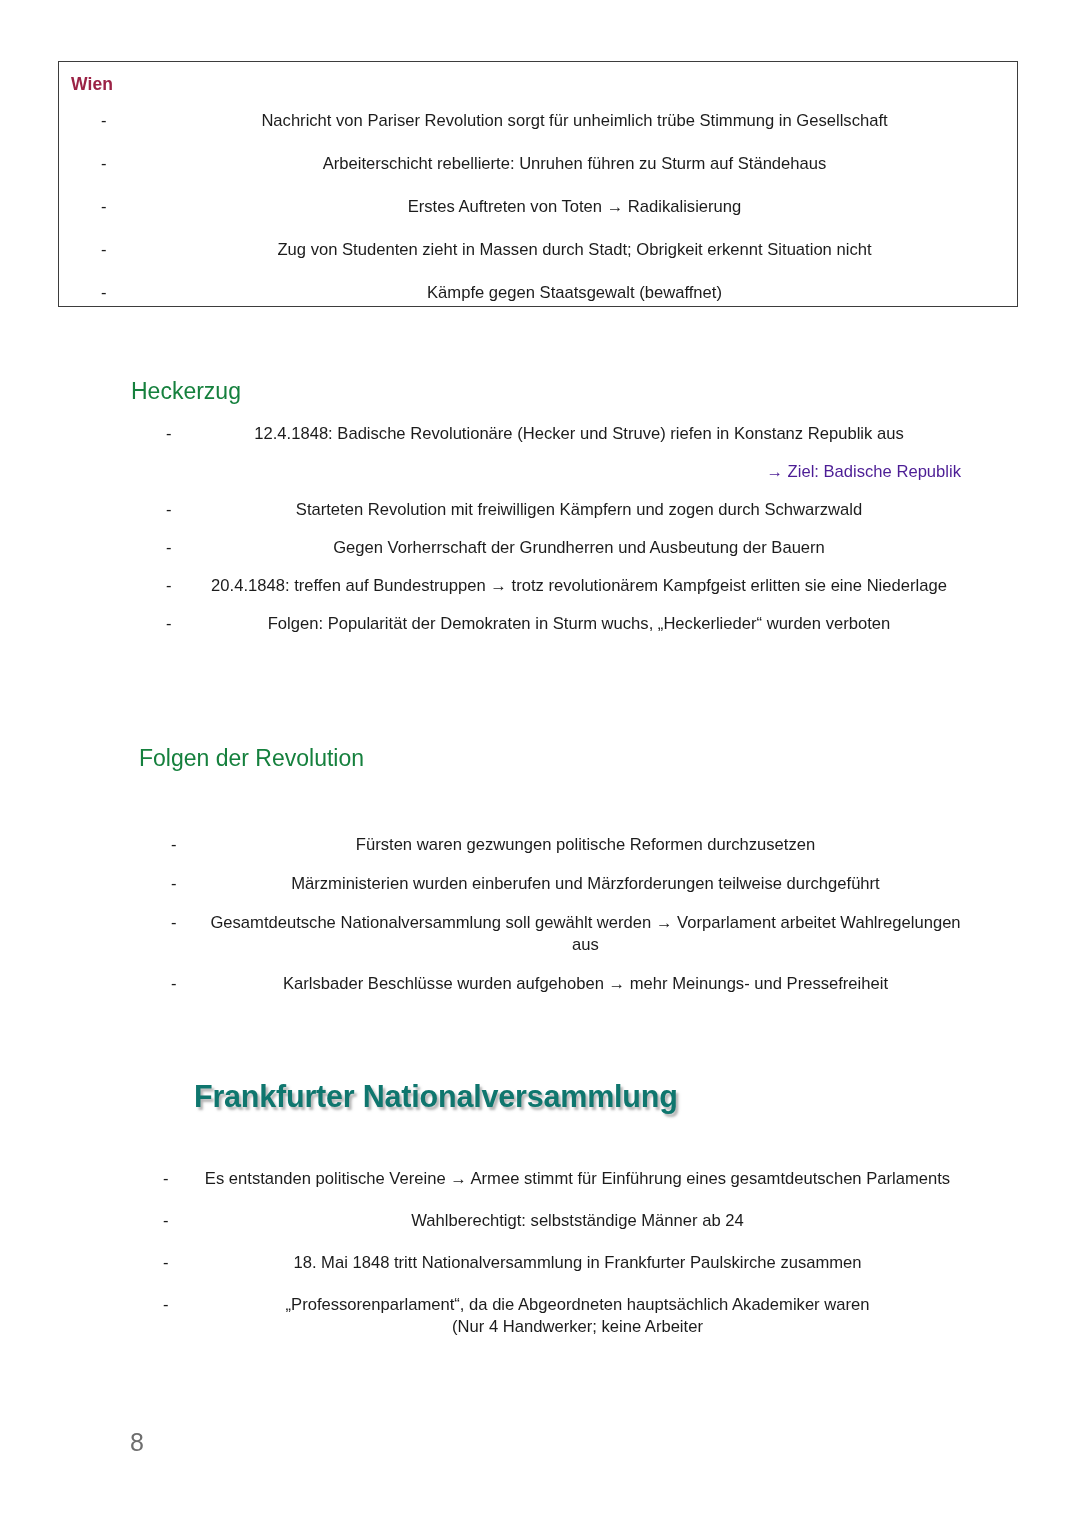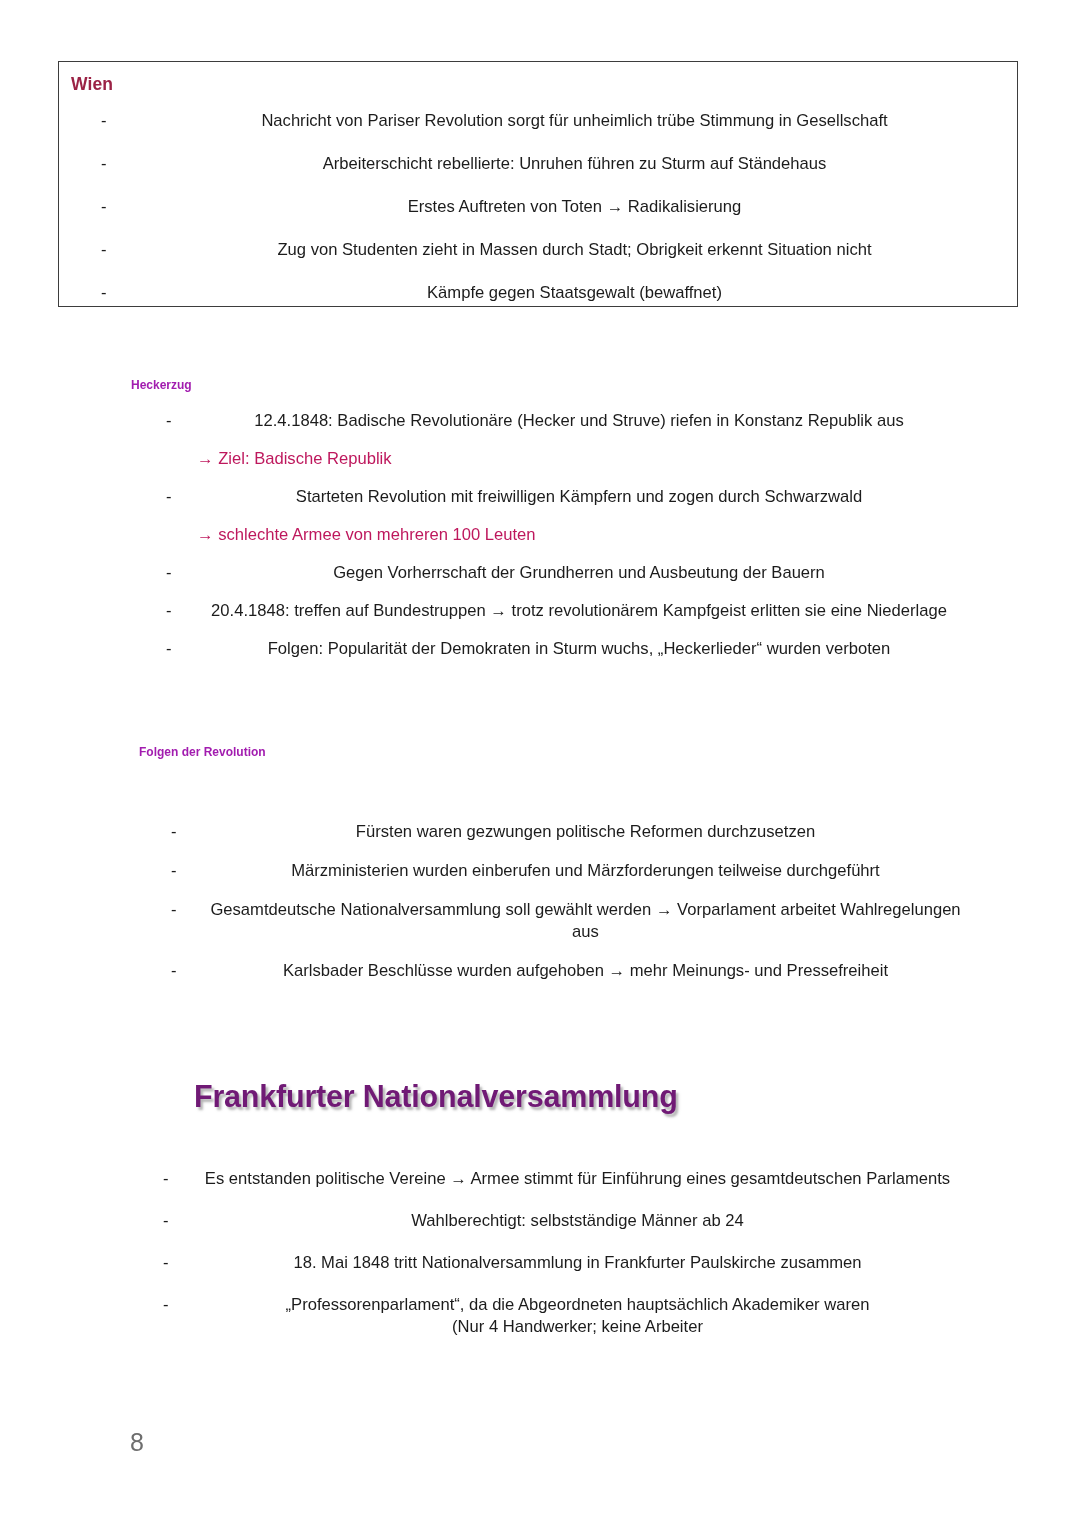--- a/index.html
+++ b/index.html
@@ -75,53 +75,54 @@
   .wien-list .bullet:last-child { margin-bottom: 0; }
 
   
   .sec-heckerzug {
     position: absolute;
     left: 131px;
     top: 378px;
     width: 830px;
   }
   .sec-heading {
-    font-size: 12px;
-    font-weight: bold;
-    color: #a21caf;
+    font-size: 23px;
+    font-weight: normal;
+    color: #15803d;
     margin: 0 0 18px 0;
   }
   .sec-heckerzug .bullet { padding-left: 35px; margin-bottom: 16px; }
   .sec-heckerzug .subarrow {
     padding-left: 66px;
     font-size: 16.6px;
     line-height: 1.33;
     margin-bottom: 16px;
-    color: #be185d;
+    color: #4c1d95;
+    text-align: right;
   }
 
   
   .sec-folgen {
     position: absolute;
     left: 139px;
     top: 745px;
     width: 830px;
   }
   .sec-folgen .sec-heading { margin-bottom: 62px; }
   .sec-folgen .bullet { padding-left: 32px; margin-bottom: 17px; }
 
   
   .fnv-title {
     position: absolute;
     left: 194px;
     top: 1079px;
     font-family: "Liberation Sans", sans-serif;
     font-size: 30.5px;
     font-weight: bold;
-    color: #701a75;
+    color: #0f766e;
     letter-spacing: -0.2px;
     text-shadow: 2.5px 2.5px 2.5px rgba(120,120,120,0.55);
     white-space: nowrap;
   }
 
   
   .sec-fnv {
     position: absolute;
     left: 131px;
     top: 1168px;
@@ -176,21 +177,20 @@
     <div class="bullet">
       <span class="dash">-</span>
       <span class="btext">12.4.1848: Badische Revolutionäre (Hecker und Struve) riefen in Konstanz Republik aus</span>
     </div>
     <div class="subarrow">→ Ziel: Badische Republik</div>
 
     <div class="bullet">
       <span class="dash">-</span>
       <span class="btext">Starteten Revolution mit freiwilligen Kämpfern und zogen durch Schwarzwald</span>
     </div>
-    <div class="subarrow">→ schlechte Armee von mehreren 100 Leuten</div>
 
     <div class="bullet">
       <span class="dash">-</span>
       <span class="btext">Gegen Vorherrschaft der Grundherren und Ausbeutung der Bauern</span>
     </div>
     <div class="bullet">
       <span class="dash">-</span>
       <span class="btext">20.4.1848:  treffen auf Bundestruppen → trotz revolutionärem Kampfgeist erlitten sie eine Niederlage</span>
     </div>
     <div class="bullet">

